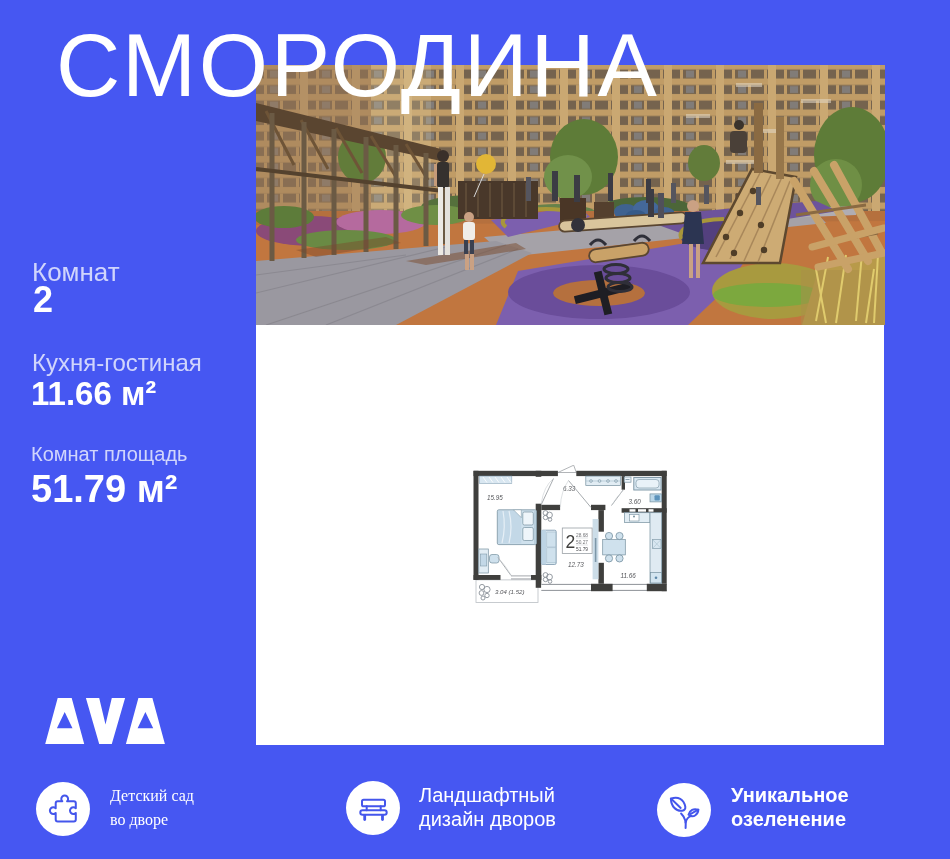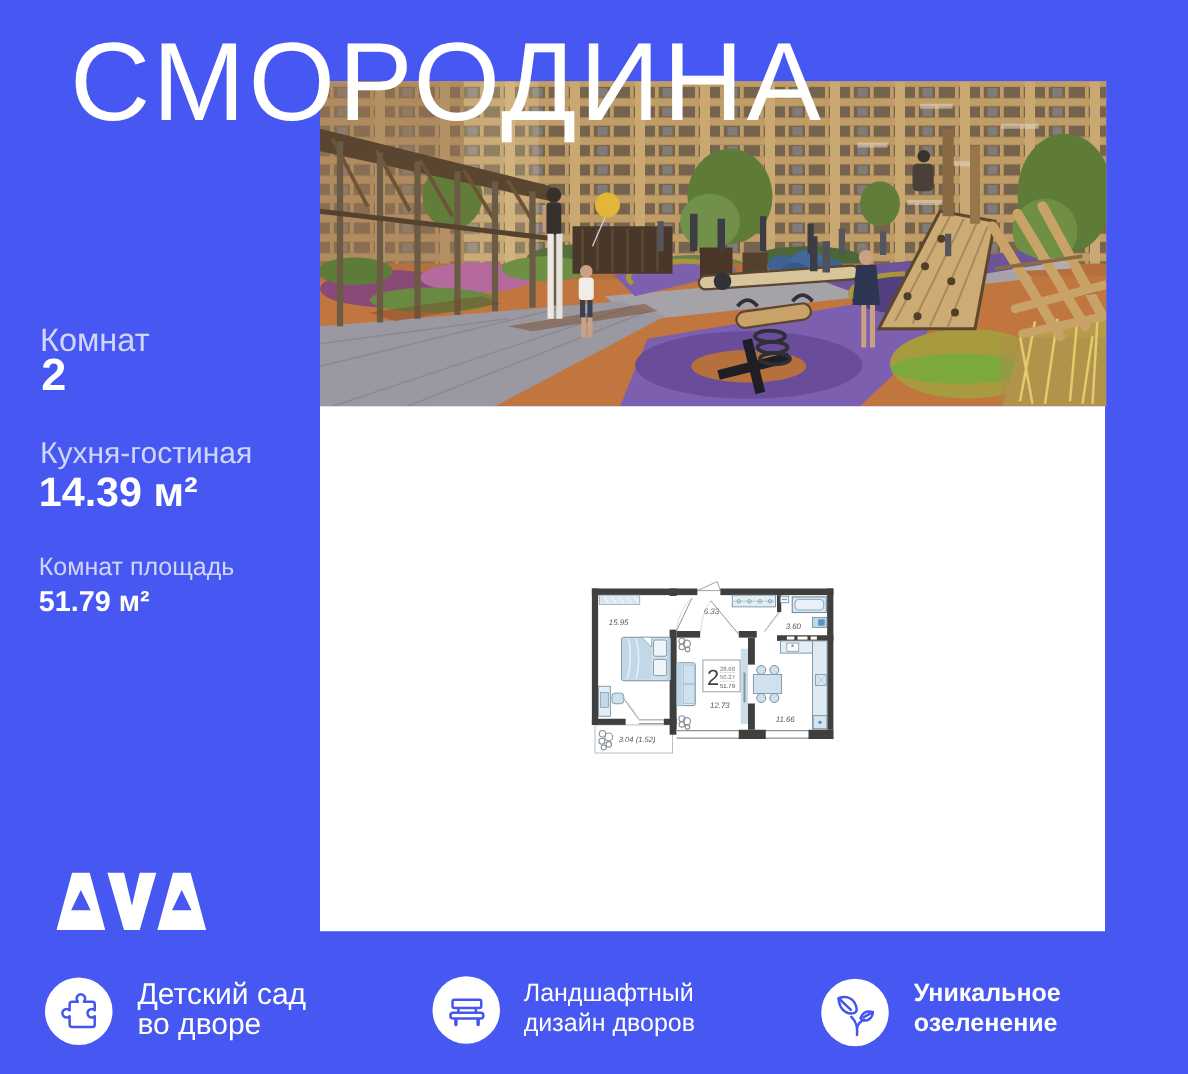--- a/index.html
+++ b/index.html
@@ -437,43 +437,43 @@
   </g>
 </svg>
 </div>
 
 <div class="abs" style="left:32px;top:257px;color:rgba(255,255,255,0.75);font-size:26px;">Комнат</div>
 
 <div class="abs" style="left:33px;top:279px;color:#fff;font-size:36px;font-weight:700;">2</div>
 
 <div class="abs" style="left:32px;top:349px;color:rgba(255,255,255,0.75);font-size:24px;">Кухня-гостиная</div>
 
-<div class="abs" style="left:31px;top:375px;color:#fff;font-size:33px;font-weight:700;">14.39 м²</div>
+<div class="abs" style="left:31px;top:375px;color:#fff;font-size:33px;font-weight:700;">11.66 м²</div>
 
 <div class="abs" style="left:31px;top:443px;color:rgba(255,255,255,0.75);font-size:20px;">Комнат площадь</div>
 
-<div class="abs" style="left:31px;top:468px;color:#fff;font-size:23px;font-weight:700;">51.79 м²</div>
+<div class="abs" style="left:31px;top:468px;color:#fff;font-size:38px;font-weight:700;">51.79 м²</div>
 
 <div class="abs" style="left:45px;top:698px;">
 <svg width="120" height="46" viewBox="0 0 120 46">
   <path fill="#fff" fill-rule="evenodd" d="M12.7 0 L26.7 0 L39.2 46 L0.2 46 Z M19.7 14 L11.9 30.2 L27.5 30.2 Z"></path>
   <path fill="#fff" d="M40.9 0 L54.2 0 L60.5 26.5 L66.8 0 L80.1 0 L66.8 46 L54.2 46 Z"></path>
   <path fill="#fff" fill-rule="evenodd" d="M93.4 0 L107.4 0 L119.9 46 L80.9 46 Z M100.4 14 L92.6 30.2 L108.2 30.2 Z"></path>
 </svg>
 </div>
 
 <div class="abs" style="left:36.4px;top:782.4px;width:54px;height:54px;border-radius:50%;background:#fff;"></div>
 
 <div class="abs" style="left:36.4px;top:782.4px;width:54px;height:54px;">
 <svg width="54" height="54" viewBox="0 0 54 54" fill="none" stroke="#4456ec" stroke-width="2" stroke-linejoin="round">
   <path d="M 21.7 19.3 H 26.3 A 3.4 3.4 0 1 1 31.1 19.3 H 37.8 Q 39.8 19.3 39.8 21.3 V 26.2 A 3.4 3.4 0 1 0 39.8 31 V 37.5 Q 39.8 39.5 37.8 39.5 H 21.7 Q 19.7 39.5 19.7 37.5 V 31 A 3.4 3.4 0 1 1 19.7 26.2 V 21.3 Q 19.7 19.3 21.7 19.3 Z"></path>
 </svg>
 </div>
 
-<div class="abs" style="left:110px;top:784px;color:#fff;font-size:24px;line-height:23.5px;">Детский сад<br>во дворе</div>
+<div class="abs" style="left:110px;top:784px;color:#fff;font-size:16px;line-height:23.5px;font-family:Liberation Serif, serif;">Детский сад<br>во дворе</div>
 
 <div class="abs" style="left:345.8px;top:781.3px;width:54px;height:54px;border-radius:50%;background:#fff;"></div>
 
 <div class="abs" style="left:345.8px;top:781.3px;width:54px;height:54px;">
 <svg width="54" height="54" viewBox="0 0 54 54" fill="none" stroke="#4456ec" stroke-width="2" stroke-linecap="round">
   <rect x="16" y="18.7" width="23" height="6.6" rx="1.6"></rect>
   <rect x="14.3" y="29.2" width="26.4" height="4.6" rx="2.2"></rect>
   <line x1="20.7" y1="25.3" x2="20.7" y2="29.2"></line>
   <line x1="34.7" y1="25.3" x2="34.7" y2="29.2"></line>
   <line x1="18.7" y1="34.6" x2="18.7" y2="38.6" stroke-width="2.8"></line>

